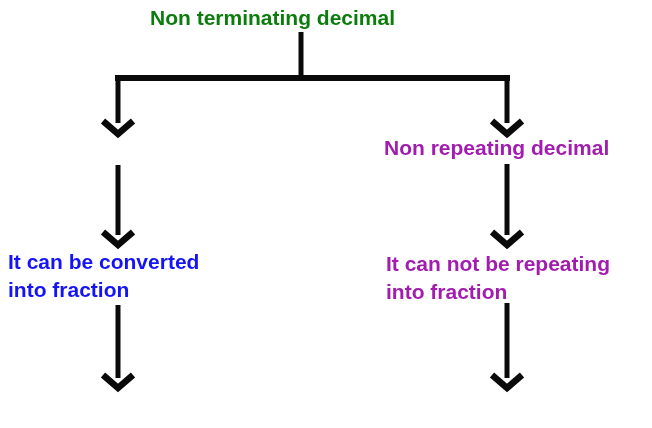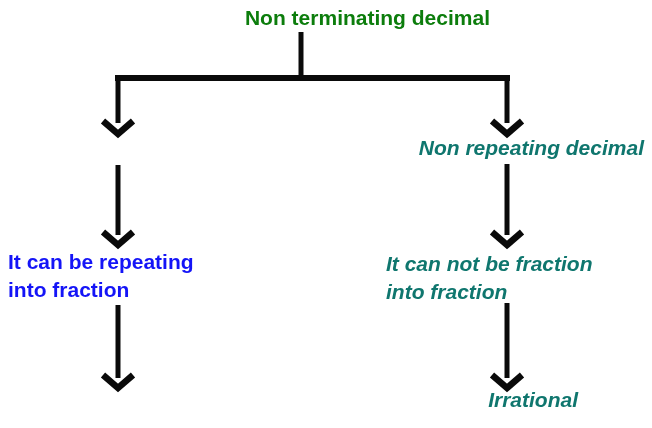--- a/index.html
+++ b/index.html
@@ -26,24 +26,24 @@
     position: absolute;
     font-weight: 700;
     font-size: 21px;
     line-height: 26px;
     white-space: nowrap;
   }
   .label.wrap {
     white-space: normal;
     line-height: 28px;
   }
-  .center { text-align: right; }
+  .center { text-align: left; }
   .green { color: #0c7d0c; }
   .blue  { color: #1414f7; }
-  .red   { color: #0f766e; font-style: italic; }
+  .red   { color: #a21caf; }
   .title-label        { left: 150px; top: 5px;   width: 340px; }
   .repeating-label    { left: 3px;   top: 133px; width: 240px; }
   .nonrepeating-label { left: 384px; top: 135px; width: 260px; }
   .left-detail        { left: 8px;   top: 248px; width: 250px; }
   .right-detail       { left: 386px; top: 250px; width: 266px; }
   .rational-label     { left: 58px;  top: 395px; width: 120px; }
   .irrational-label   { left: 458px; top: 387px; width: 120px; }
   .stroke {
     stroke: #0a0a0a;
     fill: none;
@@ -93,25 +93,24 @@
       <polyline class="stroke" points="492,375 507,388 522,375" stroke-width="6.5"></polyline>
     </g>
   </svg>
 
   <div class="label center green title-label">Non terminating decimal</div>
 
 
   <div class="label center red nonrepeating-label">Non repeating decimal</div>
 
   <div class="label wrap blue left-detail">
-    <div>It can be repeating</div>
+    <div>It can be converted</div>
     <div>into fraction</div>
   </div>
 
   <div class="label wrap red right-detail">
-    <div>It can not be fraction</div>
+    <div>It can not be repeating</div>
     <div>into fraction</div>
   </div>
 
 
-  <div class="label center red irrational-label">Irrational</div>
 
 </div>
 
 </body></html>

